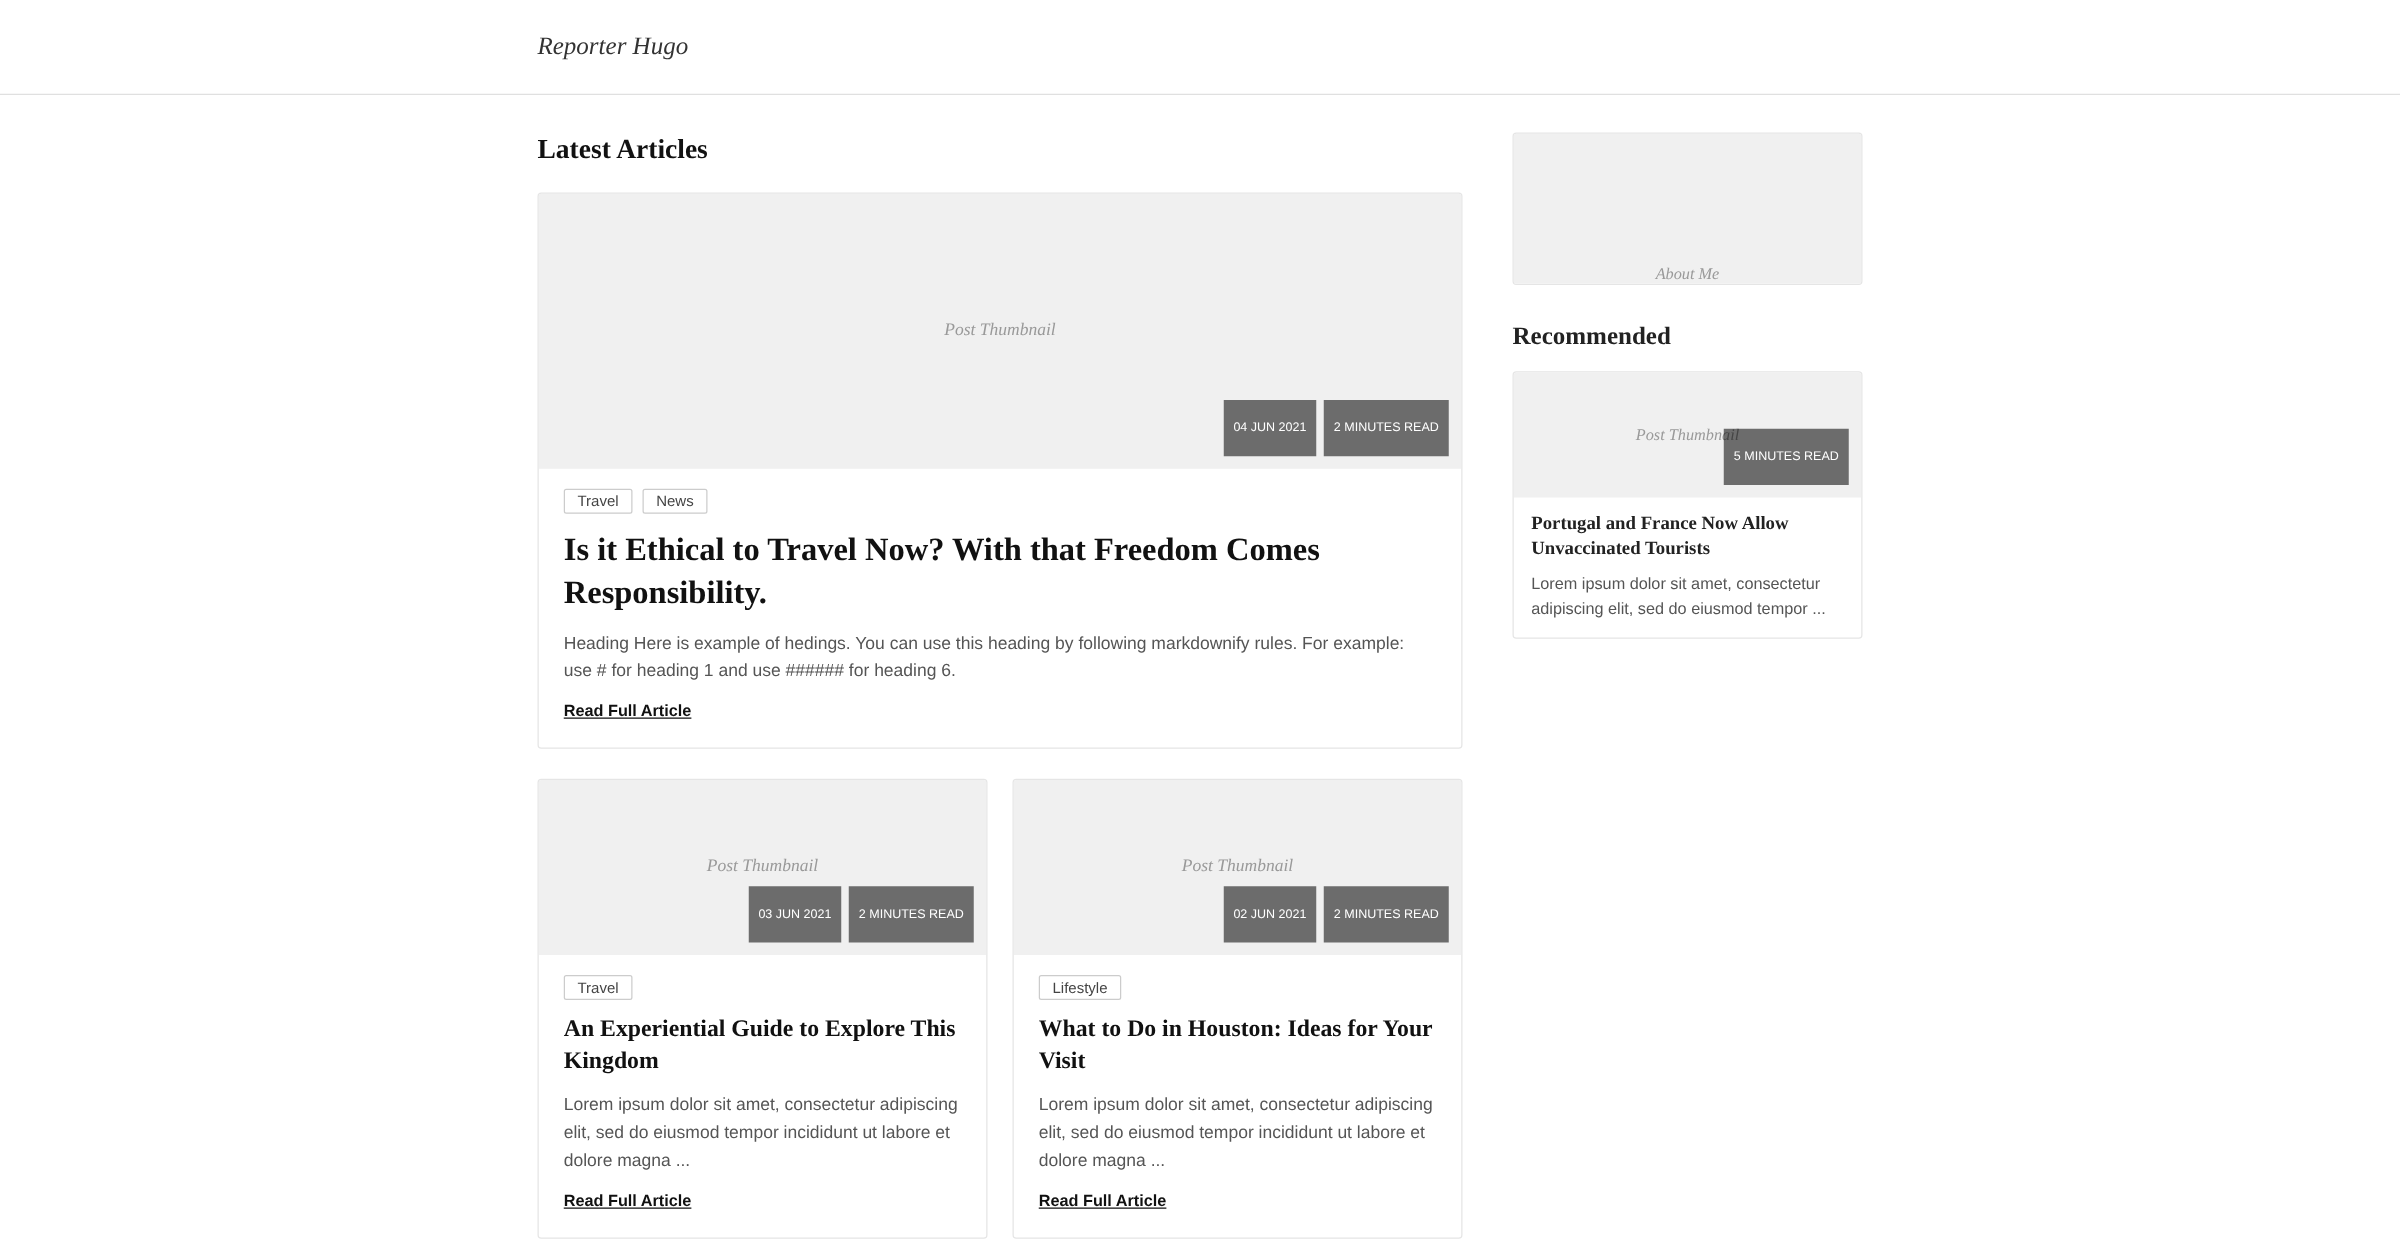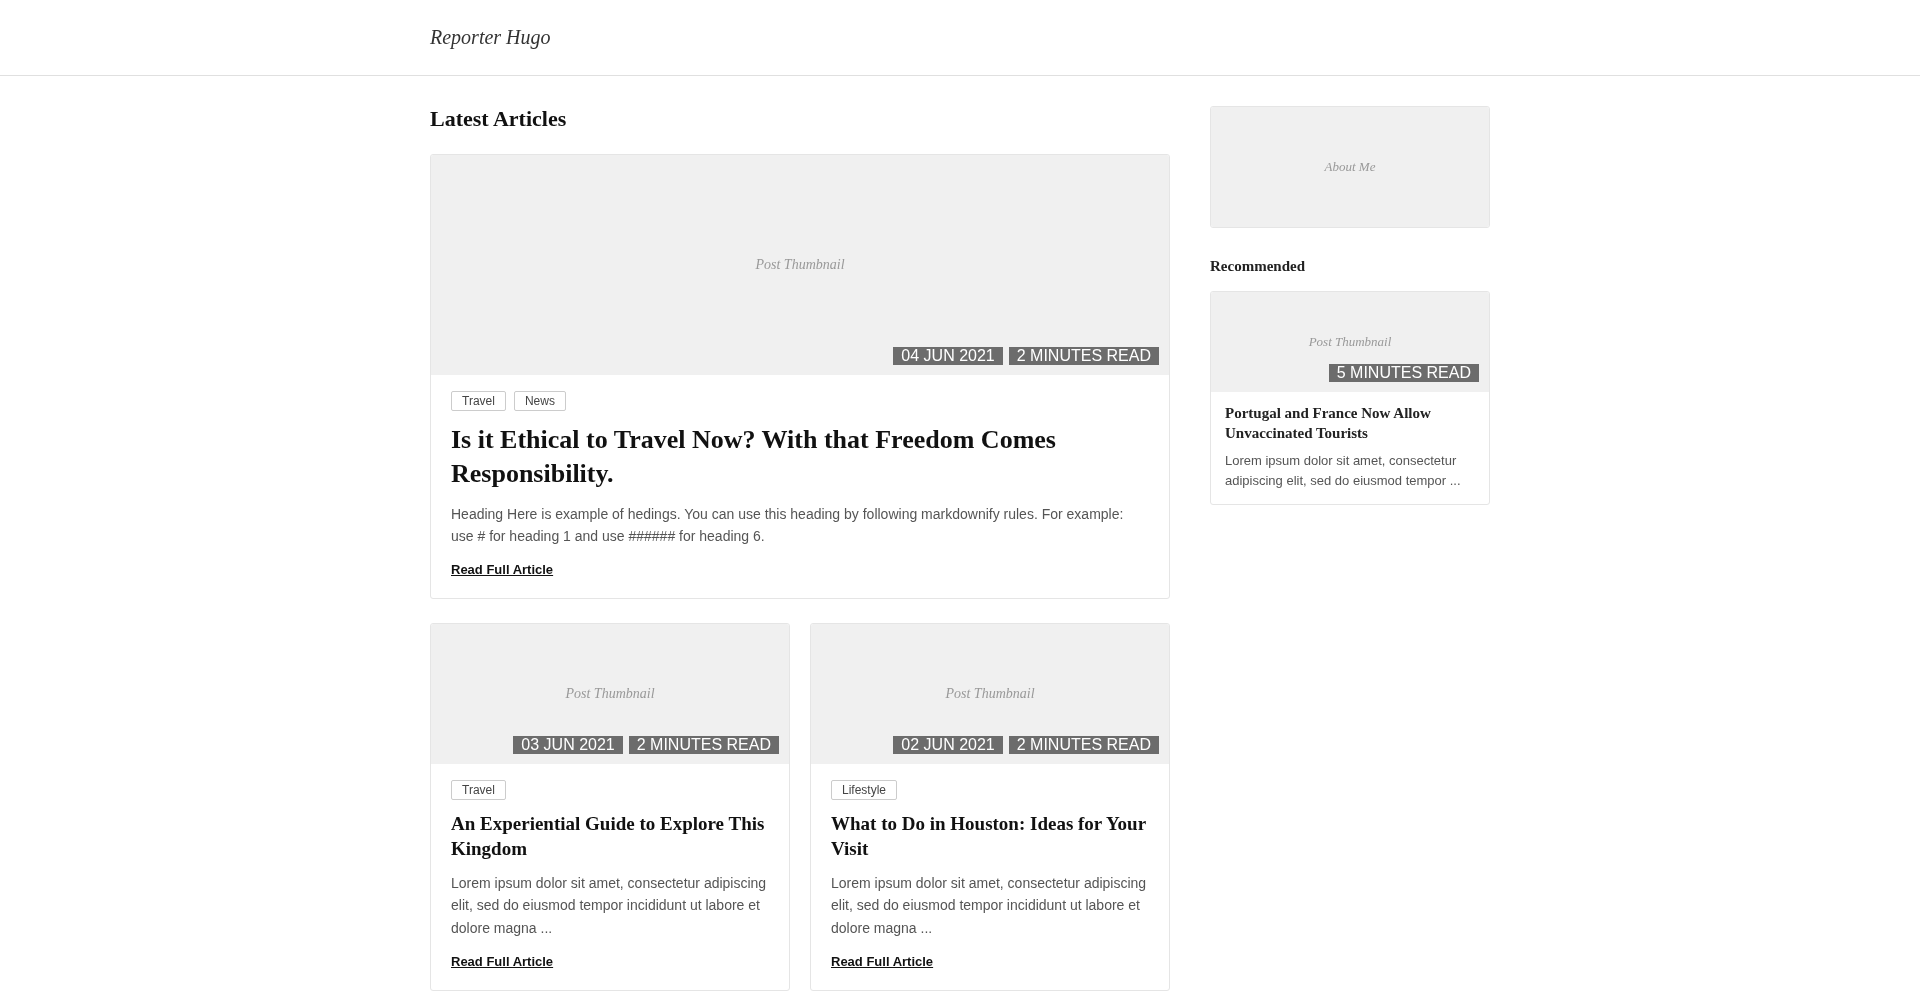--- a/index.html
+++ b/index.html
@@ -105,22 +105,22 @@
     .article-meta-overlay {
       position: absolute;
       bottom: 10px;
       right: 10px;
       display: flex;
       gap: 6px;
     }
     .meta-badge {
       background: rgba(0,0,0,0.55);
       color: #fff;
-      font-size: 16px;
-      padding: 0 8px;
+      font-size: 10px;
+      padding: 17px 8px;
       font-family: Arial, sans-serif;
       font-style: normal;
     }
     .article-body {
       padding: 16px 20px 20px;
     }
     .tags {
       display: flex;
       gap: 8px;
       margin-bottom: 12px;
@@ -185,21 +185,21 @@
       border: 1px solid #e5e5e5;
       border-radius: 3px;
       overflow: hidden;
       margin-bottom: 30px;
       background: #fff;
     }
     .about-thumbnail {
       background: #f0f0f0;
       min-height: 120px;
       display: flex;
-      align-items: center;
+      align-items: flex-end;
       justify-content: center;
       color: #999;
       font-size: 13px;
       font-style: italic;
     }
     .about-body {
       padding: 16px;
     }
     .about-name {
       font-size: 20px;
@@ -218,21 +218,21 @@
       border: 2px solid #4caf8a;
       color: #4caf8a;
       background: #fff;
       padding: 8px 18px;
       font-size: 13px;
       cursor: pointer;
       font-family: Arial, sans-serif;
       border-radius: 2px;
     }
     .recommended-title {
-      font-size: 15px;
+      font-size: 20px;
       font-weight: bold;
       margin-bottom: 16px;
       font-family: Georgia, serif;
     }
     .rec-card {
       border: 1px solid #e5e5e5;
       border-radius: 3px;
       overflow: hidden;
       background: #fff;
     }

